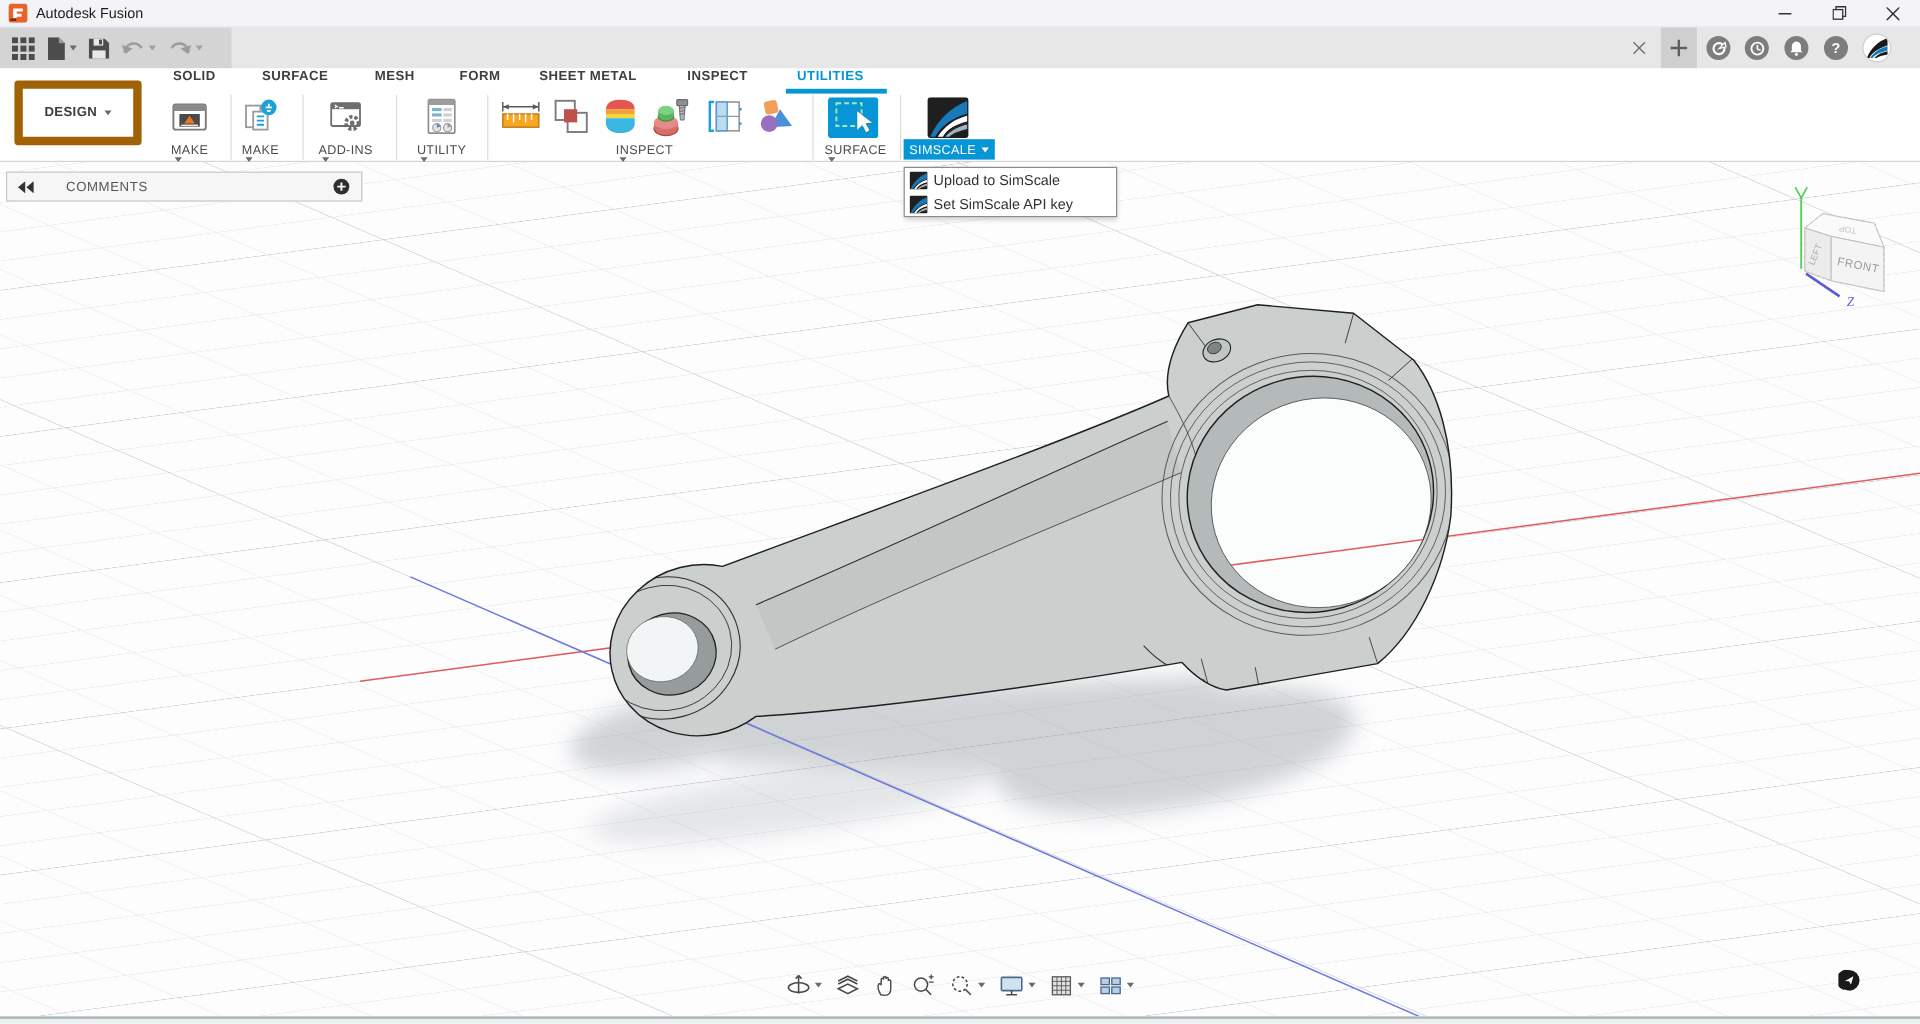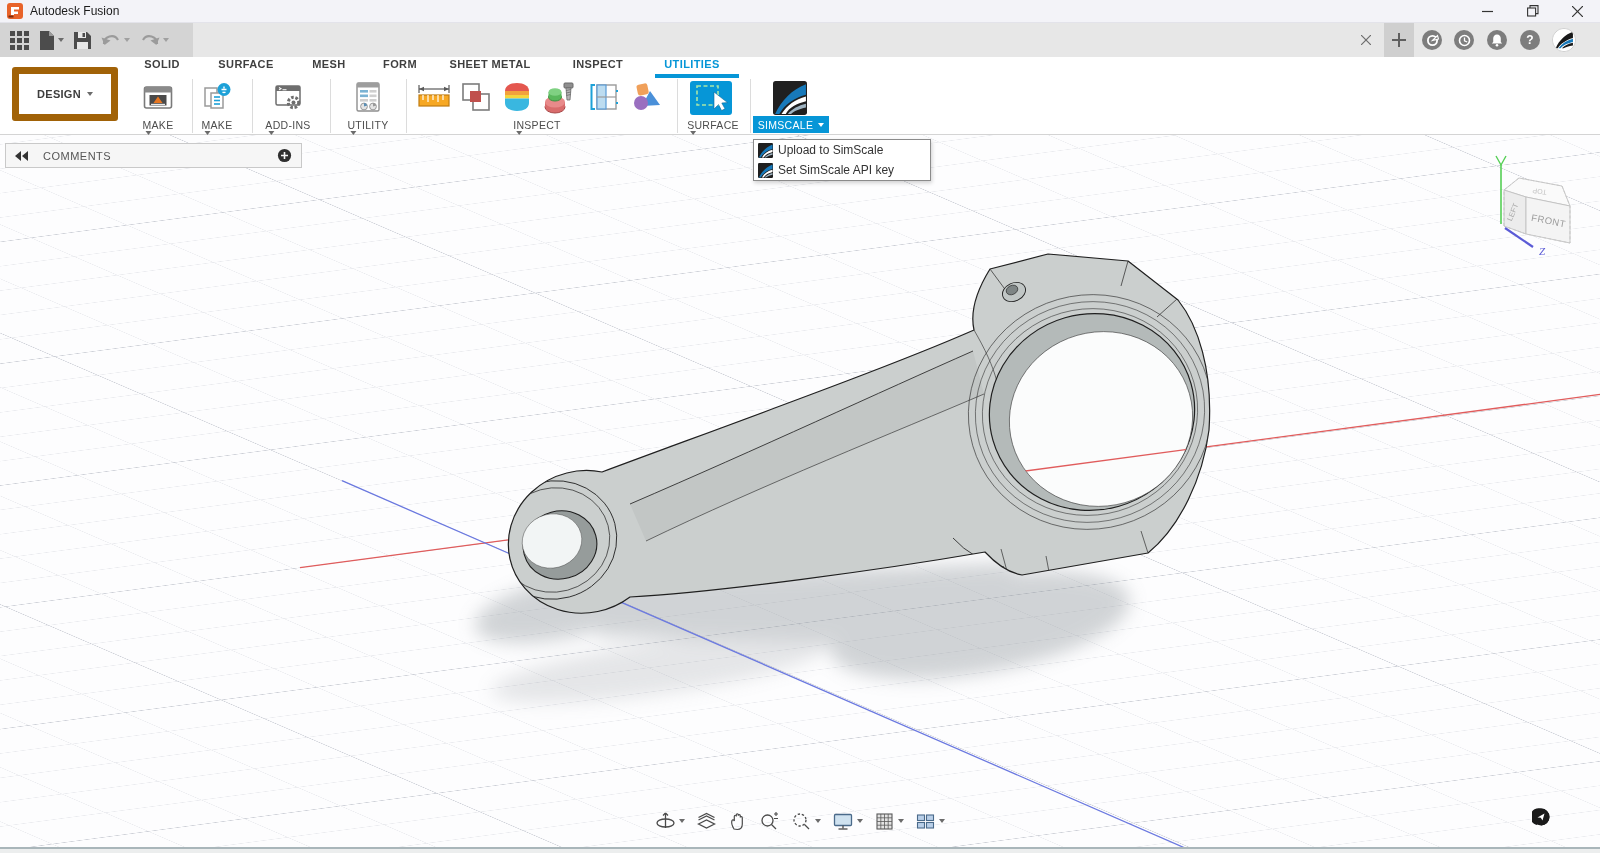--- a/index.html
+++ b/index.html
@@ -35,21 +35,21 @@
   #tab-underline { position:absolute; left:655px; top:17px; width:84px; height:4px; background:var(--accent); }
   .panel-icon { position:absolute; top:24px; transform:translateX(-50%); }
   .panel-label { position:absolute; top:62px; transform:translateX(-50%); display:flex; align-items:flex-start; font-size:10.5px; color:#4d4d4d; letter-spacing:.3px; white-space:nowrap;flex-direction:column; }
   .vsep { position:absolute; top:22px; height:54px; width:1px; background:#dcdcdc; }
   #simscale-btn { position:absolute; left:753px; top:59px; width:76px; height:17px; background:var(--accent); color:#fff; display:flex; align-items:center; justify-content:center; font-size:10.5px; letter-spacing:.3px; }
 
   
   #canvas { position:absolute; left:0; top:135px; width:1600px; height:712px; background:#fdfdfe; overflow:hidden; }
   #scene { position:absolute; left:0; top:0; }
 
-  #comments-bar { position:absolute; left:5px; top:8px; width:297px; height:25px; background:#f6f6f6; border:1px solid #c9c9c9; display:flex; align-items:center; padding:0 9px; gap:14px; }
+  #comments-bar { position:absolute; left:5px; top:8px; width:297px; height:25px; background:#f6f6f6; border:1px solid #c9c9c9; display:flex; align-items:center; padding:0 9px; gap:26px; }
   #comments-label { font-size:11px; color:#555; letter-spacing:.5px; flex:1; }
 
   #simscale-menu { position:absolute; left:753px; top:4px; width:178px; background:#fff; border:1px solid #8b8b8b; box-shadow:1px 2px 4px rgba(0,0,0,.18); }
   .menu-item { height:20px; display:flex; align-items:center; gap:5px; padding:0 4px; }
   .menu-item span { font-size:12px; color:#333; white-space:nowrap; }
 
   #navbar { position:absolute; left:50%; transform:translateX(-50%); top:672px; height:28px; display:flex; align-items:center; gap:5px; }
   .nav-btn { display:flex; align-items:center; padding:2px 3px; }
 
   #job-status { position:absolute; left:1532px; top:673px; width:18px; height:18px; }

